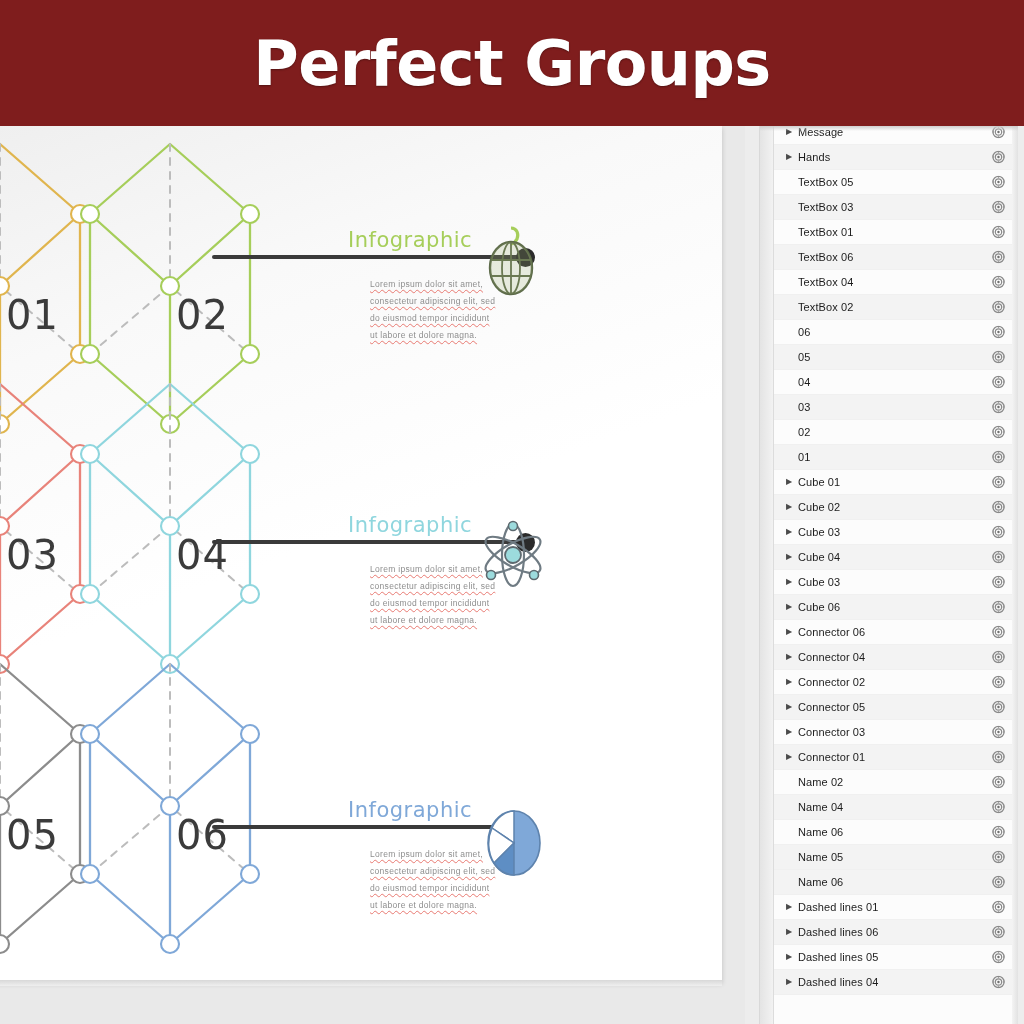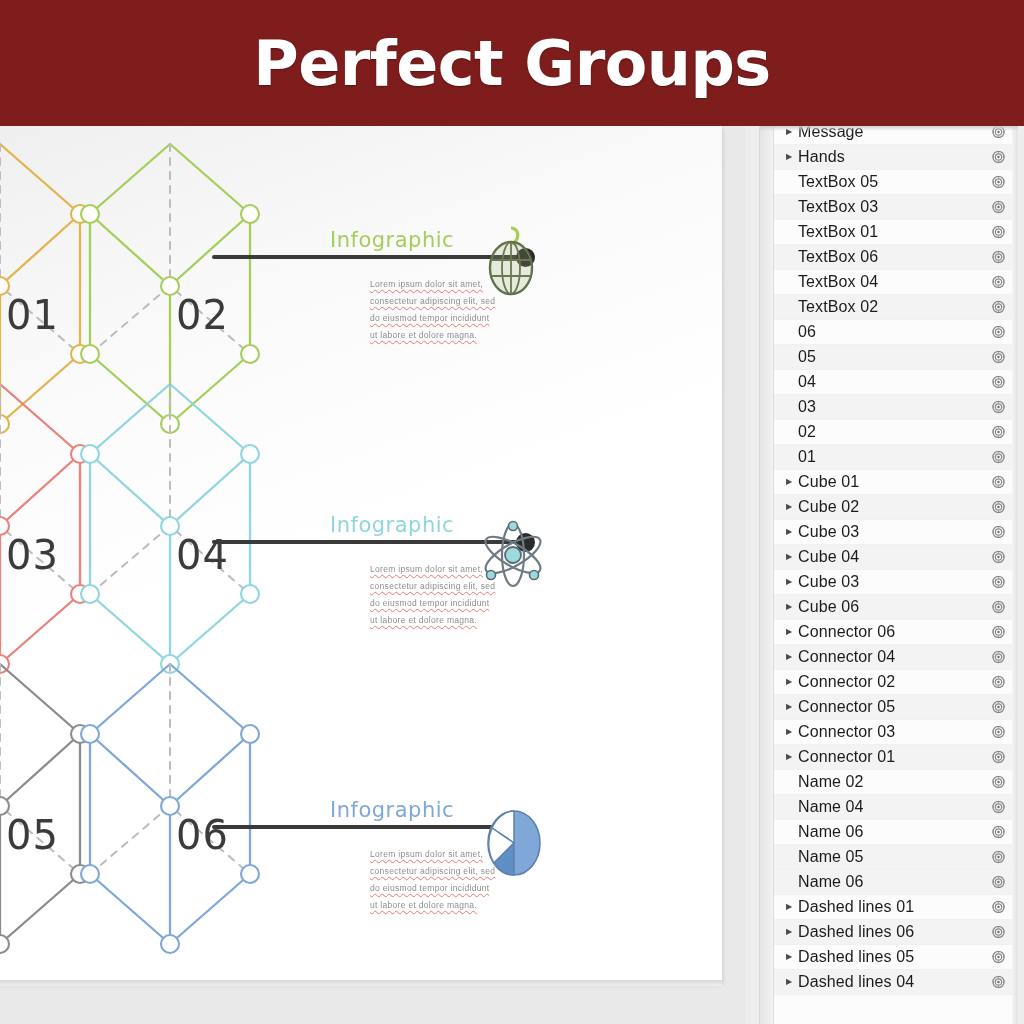--- a/index.html
+++ b/index.html
@@ -52,20 +52,21 @@
     font-size: 40px; font-weight: 400; color: #3b3b3b;
     letter-spacing: 1px;
   }
 
   
   .info { position: absolute; width: 200px; }
   .info .ihead {
     font-family: "DejaVu Sans", sans-serif;
     font-size: 21px; font-weight: 400;
     letter-spacing: .5px;
+    margin-left: 18px;
   }
   .info .connector {
     position: absolute; left: -118px; top: 27px;
     width: 310px; height: 4px; background: #3a3a3a; border-radius: 2px;
   }
   .info .dot {
     position: absolute; left: 186px; top: 20px;
     width: 19px; height: 19px; border-radius: 50%; background: #2b2b2b;
   }
   .info .body { position: absolute; left: 4px; top: 48px; width: 196px; margin-left: 36px; }
@@ -107,21 +108,21 @@
     padding-left: 12px;
     border-bottom: 1px solid #f0f0f0;
   }
   .layer-row.alt { background: #f3f3f3; }
   .layer-row .tri {
     width: 10px; flex: 0 0 10px;
     font-size: 8px; color: #4a4a4a; line-height: 1;
   }
   .layer-row .tri.empty { visibility: hidden; }
   .layer-row .lname {
-    font-size: 16px; color: #1c1c1c;
+    font-size: 11px; color: #1c1c1c;
     font-family: "Liberation Sans", sans-serif;
     letter-spacing: .1px;
     margin-left: 2px; white-space: nowrap;
   }
   .layer-row .eye {
     position: absolute; right: 7px; top: 50%; transform: translateY(-50%);
     width: 13px; height: 13px;
   }
   .eye svg { display:block; }
   .panel-top-fade{

